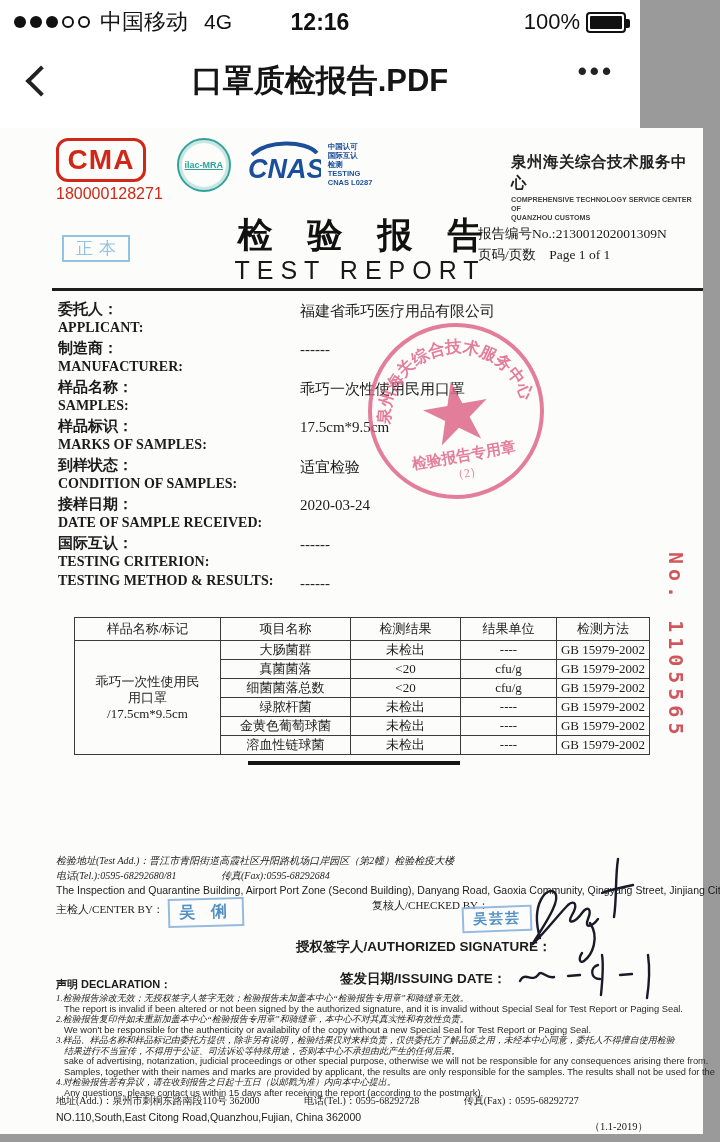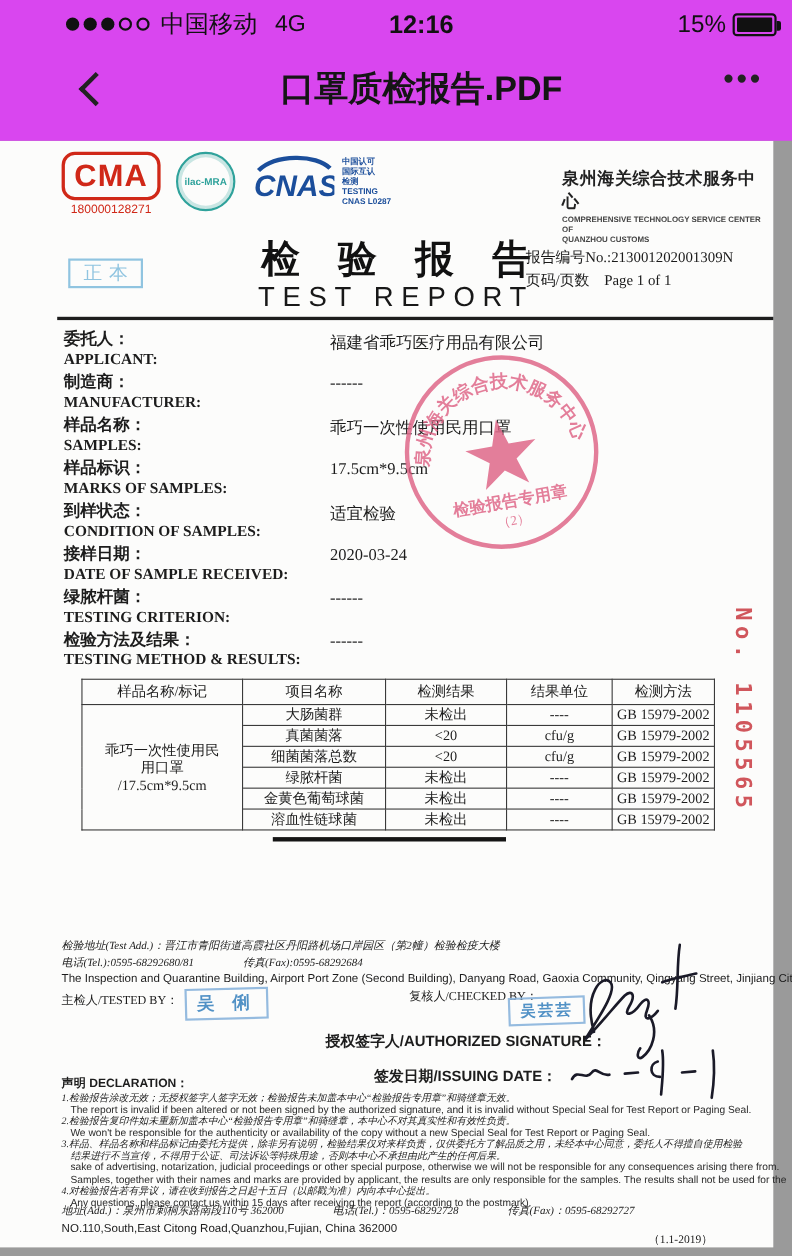--- a/index.html
+++ b/index.html
@@ -1,22 +1,22 @@
 <!DOCTYPE html>
 <html><head>
 <meta charset="utf-8">
 <style>
   * { margin:0; padding:0; box-sizing:border-box; }
   html,body { width:720px; height:1142px; overflow:hidden; background:#9a9a9a;
               font-family:"Liberation Serif","DejaVu Serif",serif; color:#1c1c1c; }
   .screen { position:relative; width:720px; height:1142px; }
 
   
-  .topbar { position:absolute; left:0; top:0; width:720px; height:128px; background:#d946ef; z-index:5;
-            font-family:"Liberation Sans","DejaVu Sans",sans-serif;padding-left:46px; }
+  .topbar { position:absolute; left:0; top:0; width:640px; height:128px; background:#ffffff; z-index:5;
+            font-family:"Liberation Sans","DejaVu Sans",sans-serif; }
   .statusbar { position:relative; height:44px; display:flex; align-items:center; padding:0 14px; }
   .signal { display:inline-flex; align-items:center; gap:4px; margin-right:10px; }
   .signal i { width:12px; height:12px; border-radius:50%; display:inline-block; }
   .signal i.f { background:#111; } .signal i.o { border:2px solid #111; }
   .carrier { font-size:22px; font-weight:500; color:#111; }
   .network { font-size:21px; margin-left:16px; color:#111; }
   .sb-time { position:absolute; left:0; right:0; text-align:center; font-size:23px; font-weight:bold; color:#111; }
   .sb-right { margin-left:auto; display:flex; align-items:center; gap:6px; z-index:2; }
   .sb-pct { font-size:22px; color:#111; }
   .batt { position:relative; width:40px; height:21px; border:2px solid #111; border-radius:4px; padding:2px; }
@@ -29,24 +29,24 @@
   .menu { position:absolute; right:26px; top:12px; font-size:26px; letter-spacing:3px; font-weight:bold; color:#222; cursor:pointer; }
 
   
   .page { position:absolute; left:0; top:128px; width:703px; height:1006px; background:#fcfcfb; z-index:1; }
   .abs { position:absolute; }
 
   
   .logos { position:absolute; left:56px; top:10px; display:flex; gap:14px; align-items:flex-start; }
   .cma-box { width:90px; height:44px; border:3px solid #d02818; border-radius:12px; display:flex; align-items:center; justify-content:center;
              color:#d02818; font-size:28px; font-weight:bold; font-family:"Liberation Sans",sans-serif; letter-spacing:1px; }
-  .cma-num { margin-top:3px; color:#d02818; font-size:11px; text-align:center; font-family:"Liberation Sans",sans-serif; }
+  .cma-num { margin-top:3px; color:#d02818; font-size:16px; text-align:center; font-family:"Liberation Sans",sans-serif; }
   .ilac { width:54px; height:54px; border-radius:50%; border:2px solid #2fa29b; box-shadow:inset 0 0 0 3px rgba(47,162,155,.25);
           display:flex; align-items:center; justify-content:center; color:#2fa29b; font-size:9px; font-weight:bold;
-          font-family:"Liberation Sans",sans-serif; }
+          font-family:"Liberation Sans",sans-serif;text-decoration:underline; }
   .cnas-wrap { display:flex; gap:7px; align-items:flex-start; }
   .cnas-lines { color:#1b4e9b; font-size:7.5px; line-height:9px; font-weight:bold; font-family:"Liberation Sans",sans-serif; padding-top:4px; }
   .org { position:absolute; right:10px; top:24px; width:182px; }
   .org-cn { font-size:15.5px; font-weight:bold; color:#222; letter-spacing:.5px; }
   .org-en { margin-top:2px; font-size:7.2px; line-height:8.8px; font-weight:bold; color:#444;
             font-family:"Liberation Sans",sans-serif; }
 
   
   .copy-stamp { left:62px; top:107px; width:68px; height:27px; border:2px solid #49a0cf; color:#49a0cf;
                 display:flex; align-items:center; justify-content:center; font-size:17px; letter-spacing:6px;
@@ -89,21 +89,21 @@
                font-family:"Liberation Sans","DejaVu Sans",sans-serif; }
   .sig-svg { left:480px; top:715px; }
 
   
   .decl { position:absolute; left:56px; top:849px; width:650px; }
   .decl-h { font-size:11px; font-weight:bold; font-family:"Liberation Sans",sans-serif; margin-bottom:1px; }
   .d-cn { font-size:9px; font-style:italic; line-height:10.5px; white-space:nowrap; color:#1d1d1d; }
   .d-en { font-size:9.3px; line-height:10.5px; white-space:nowrap; color:#2a2a2a; font-family:"Liberation Sans",sans-serif; }
   .ind { padding-left:8px; }
   .footer { left:56px; top:966px; width:650px; font-size:10px; white-space:nowrap; }
-  .footer .cn { font-style:italic; }
+  .footer .cn { }
   .footer .en { font-family:"Liberation Sans",sans-serif; font-size:10.5px; margin-top:3px; }
   .version { left:0; top:992px; width:648px; text-align:right; font-size:10.5px; }
 </style>
 </head>
 <body>
 
 <div class="screen">
 
   <div class="topbar">
     <div class="statusbar">
@@ -111,21 +111,21 @@
         <i class="f"></i>
           <i class="f"></i>
           <i class="f"></i>
           <i class="o"></i>
           <i class="o"></i>
       </span>
       <span class="carrier">中国移动</span>
       <span class="network">4G</span>
       <span class="sb-time">12:16</span>
       <span class="sb-right">
-        <span class="sb-pct">15%</span>
+        <span class="sb-pct">100%</span>
         <span class="batt">
             <i></i>
           </span>
       </span>
     </div>
     <div class="navbar">
       <span class="back"></span>
       <span class="navtitle">口罩质检报告.PDF</span>
       <span class="menu">•••</span>
     </div>
@@ -196,26 +196,25 @@
         <div class="lc">到样状态：</div>
           <div class="le">CONDITION OF SAMPLES:</div>
         <div class="val">适宜检验</div>
       </div>
       <div class="field">
         <div class="lc">接样日期：</div>
           <div class="le">DATE OF SAMPLE RECEIVED:</div>
         <div class="val">2020-03-24</div>
       </div>
       <div class="field">
-        <div class="lc">绿脓杆菌：</div>
+        <div class="lc">国际互认：</div>
           <div class="le">TESTING CRITERION:</div>
         <div class="val">------</div>
       </div>
       <div class="field">
-        <div class="lc">检验方法及结果：</div>
           <div class="le">TESTING METHOD &amp; RESULTS:</div>
         <div class="val">------</div>
       </div>
     </div>
 
     <svg class="abs stamp-svg" width="186" height="186" viewBox="0 0 186 186">
       <g transform="rotate(-10 93 93)" fill="#de5f82">
         <circle cx="93" cy="93" r="86" fill="none" stroke="#de5f82" stroke-width="4"></circle>
         <defs>
             <path id="arcp" d="M30,128 A68,68 0 1 1 156,128" fill="none"></path>
@@ -288,21 +287,21 @@
 
     <div class="abs contact">
       <div class="cn">检验地址(Test Add.)：晋江市青阳街道高霞社区丹阳路机场口岸园区（第2幢）检验检疫大楼</div>
       <div class="cn">
         <span>电话(Tel.):0595-68292680/81</span><span class="gap"></span>
         <span>传真(Fax):0595-68292684</span>
       </div>
       <div class="en">The Inspection and Quarantine Building, Airport Port Zone (Second Building), Danyang Road, Gaoxia Community, Qingyang Street, Jinjiang City</div>
     </div>
 
-    <div class="abs siglabel" style="left:56px;top:774px;">主检人/TESTED BY：</div>
+    <div class="abs siglabel" style="left:56px;top:774px;">主检人/CENTER BY：</div>
     <div class="abs blue-stamp" style="left:168px;top:770px;font-size:16px;letter-spacing:6px;transform:rotate(-1.5deg);">吴 俐</div>
     <div class="abs siglabel" style="left:372px;top:770px;">复核人/CHECKED BY：</div>
     <div class="abs blue-stamp" style="left:462px;top:778px;font-size:14px;letter-spacing:2px;transform:rotate(-2deg);">吴芸芸</div>
     <div class="abs authlabel" style="left:296px;top:810px;">授权签字人/AUTHORIZED SIGNATURE：</div>
     <div class="abs authlabel" style="left:340px;top:842px;">签发日期/ISSUING DATE：</div>
 
     <svg class="abs sig-svg" width="230" height="160" viewBox="0 0 230 160">
       <g stroke="#1a1a28" stroke-width="2.4" fill="none" stroke-linecap="round">
         <path d="M138,16 C135,35 137,55 134,74"></path>
         <path d="M122,50 C132,46 145,44 153,42"></path>

